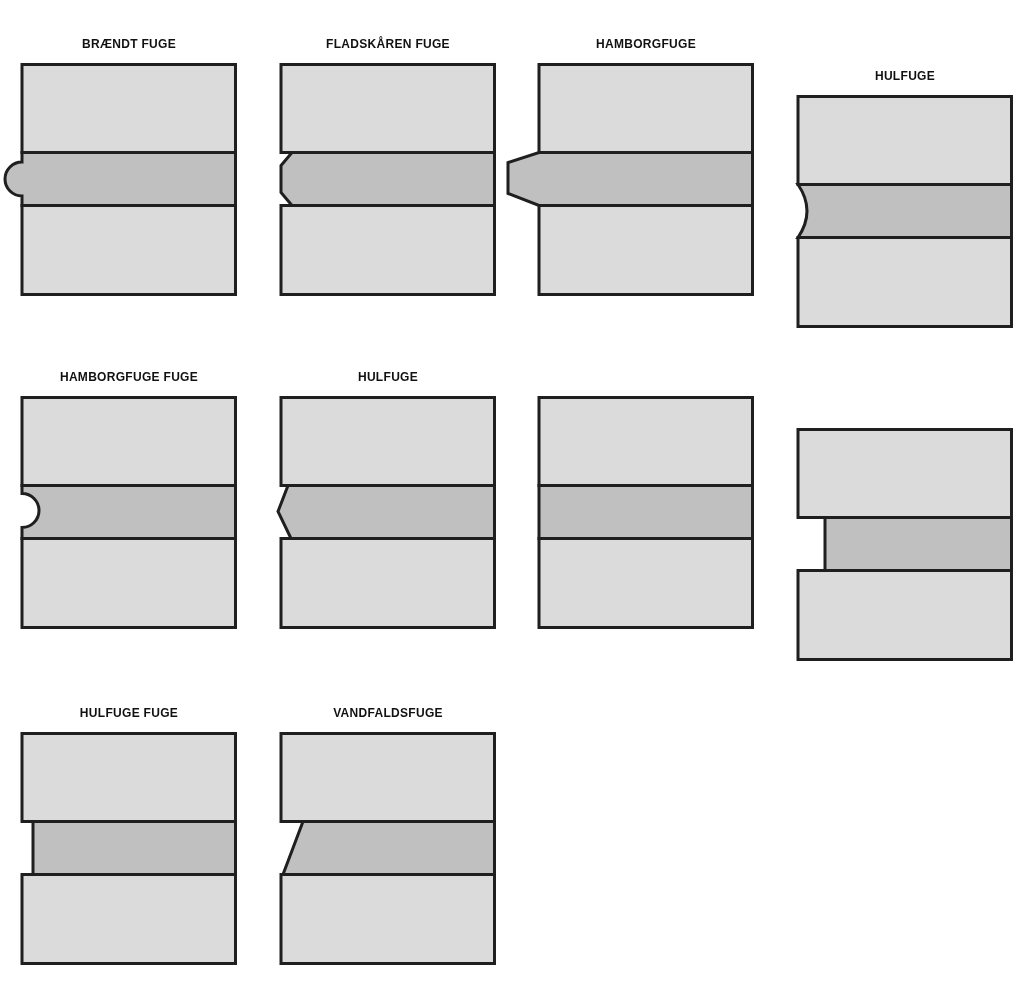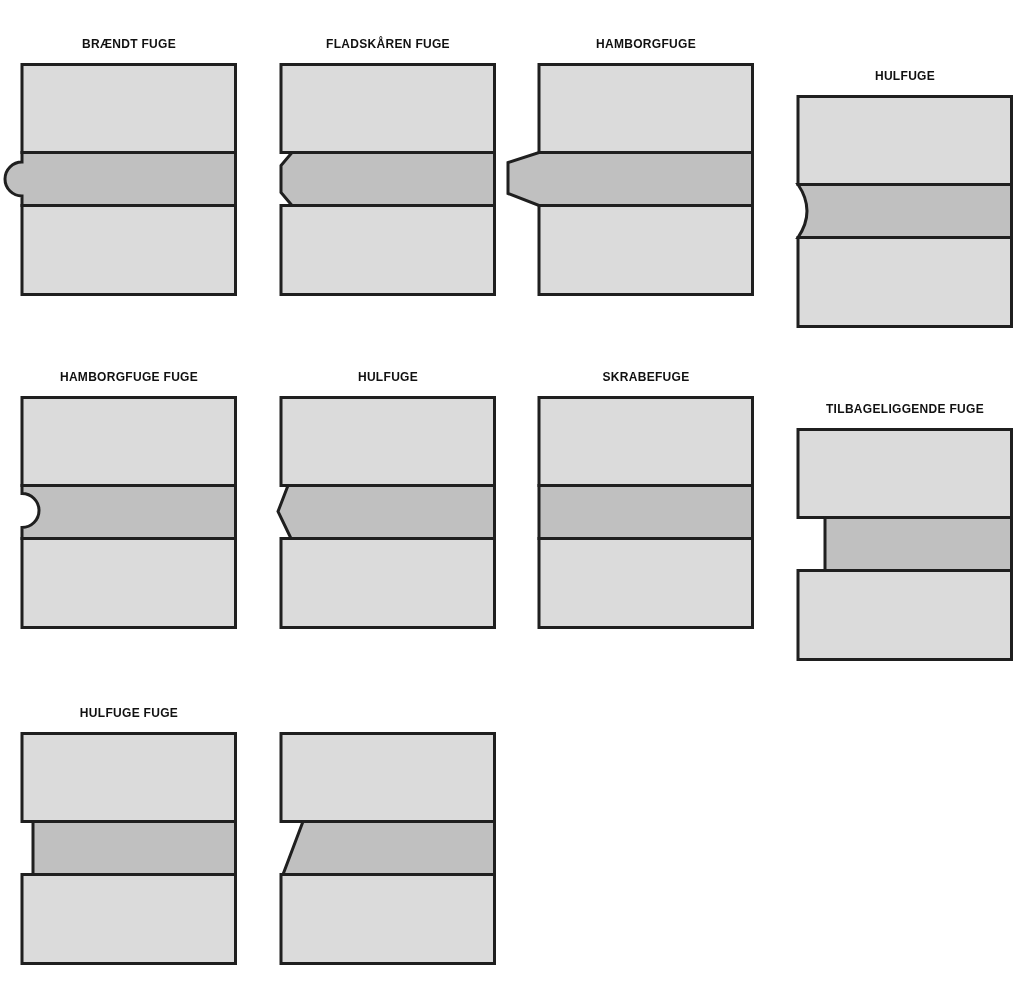--- a/index.html
+++ b/index.html
@@ -87,47 +87,46 @@
   <div class="cell c1 r1">
     <div class="diagram-title">HULFUGE</div>
     <svg class="cross-section" width="256" height="234">
       <rect class="brick" x="40" y="1.5" width="213.5" height="88"></rect>
       <rect class="brick" x="40" y="142.5" width="213.5" height="89"></rect>
       <path class="mortar" d="M47 89.5 H253.5 V142.5 H50 L37 115.5 Z"></path>
     </svg>
   </div>
 
   <div class="cell c2 r1">
-    <div class="diagram-title">SKRABEFUGE</div>
     <svg class="cross-section" width="256" height="234">
       <rect class="brick" x="40" y="1.5" width="213.5" height="88"></rect>
       <rect class="brick" x="40" y="142.5" width="213.5" height="89"></rect>
       <path class="mortar" d="M40 89.5 H253.5 V142.5 H40 Z"></path>
     </svg>
   </div>
 
   <div class="cell c3 r1">
-    <div class="diagram-title">TILBAGELIGGENDE FUGE</div>
     <svg class="cross-section" width="256" height="234">
       <rect class="brick" x="40" y="1.5" width="213.5" height="88"></rect>
       <rect class="brick" x="40" y="142.5" width="213.5" height="89"></rect>
       <path class="mortar" d="M67 89.5 H253.5 V142.5 H67 Z"></path>
     </svg>
   </div>
 
   <div class="cell c0 r2">
     <div class="diagram-title">HULFUGE FUGE</div>
     <svg class="cross-section" width="256" height="234">
       <rect class="brick" x="40" y="1.5" width="213.5" height="88"></rect>
       <rect class="brick" x="40" y="142.5" width="213.5" height="89"></rect>
       <path class="mortar" d="M51 89.5 H253.5 V142.5 H51 Z"></path>
     </svg>
   </div>
 
   <div class="cell c1 r2">
+    <div class="diagram-title">VANDFALDSFUGE</div>
     <svg class="cross-section" width="256" height="234">
       <rect class="brick" x="40" y="1.5" width="213.5" height="88"></rect>
       <rect class="brick" x="40" y="142.5" width="213.5" height="89"></rect>
       <path class="mortar" d="M62 89.5 H253.5 V142.5 H42 Z"></path>
     </svg>
   </div>
 
 </div>
 
 </body></html>

